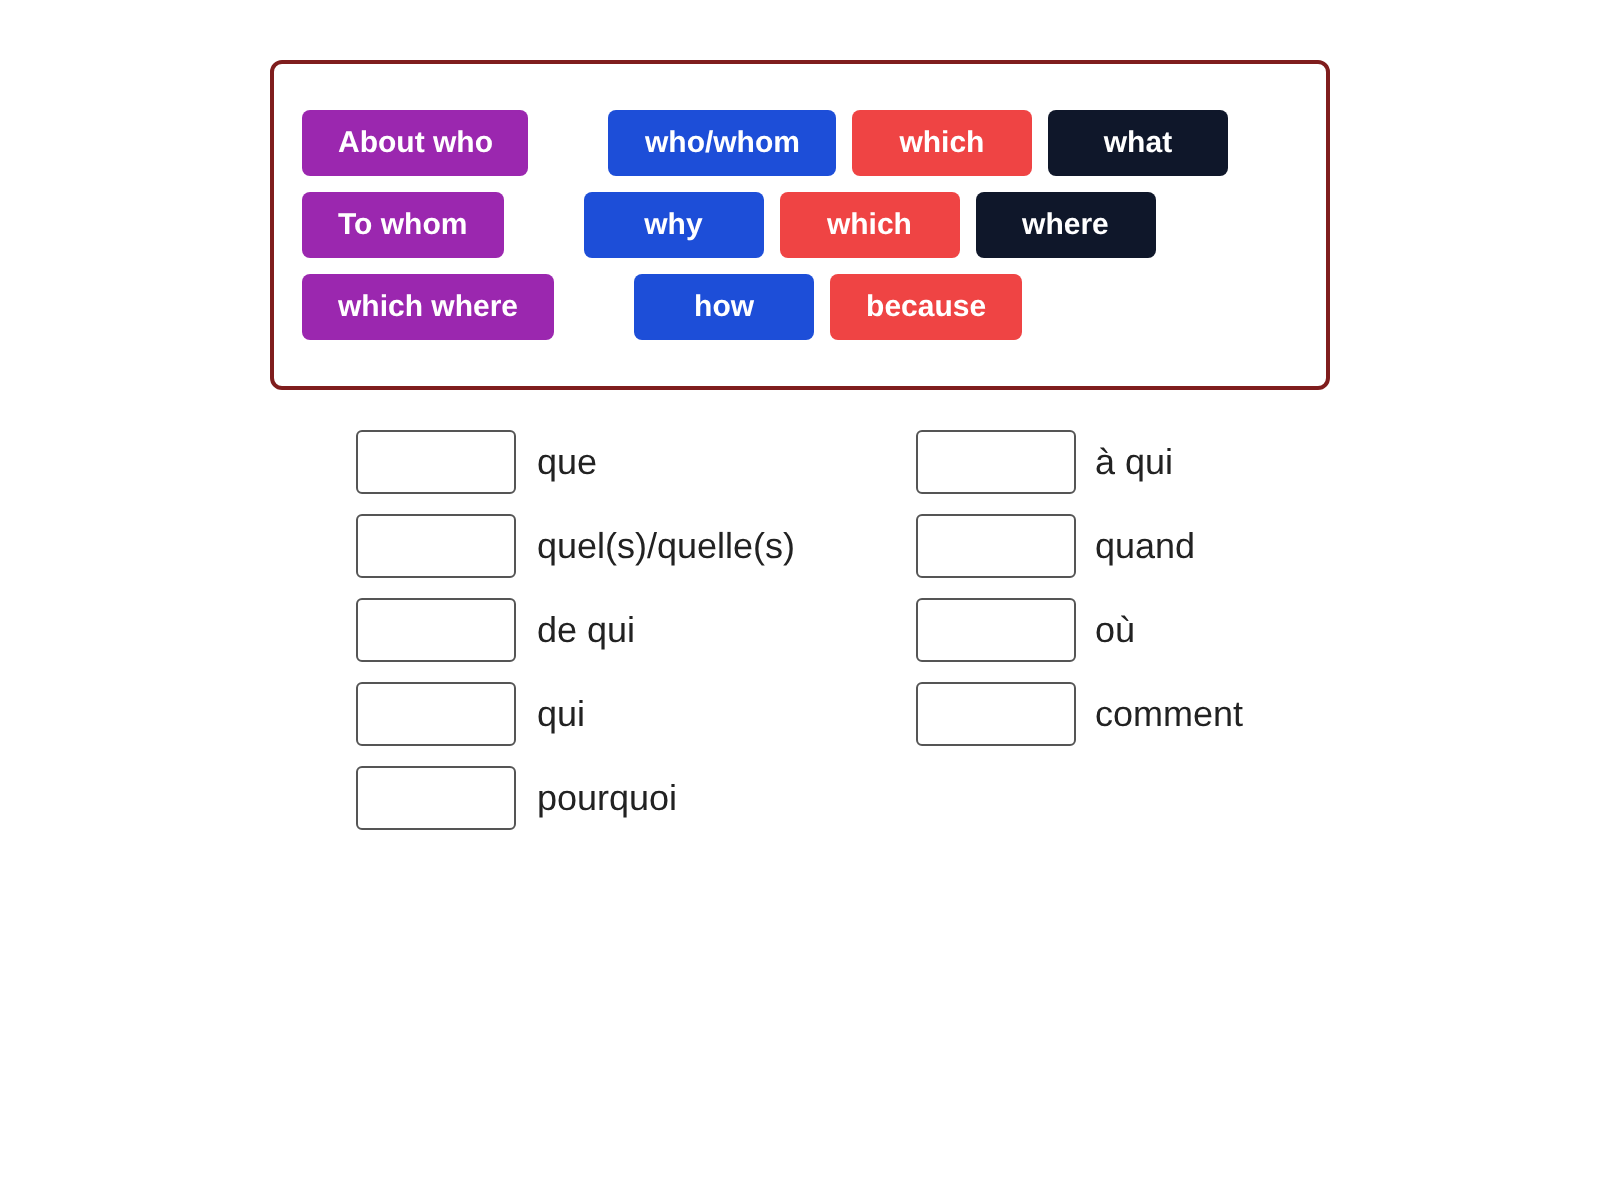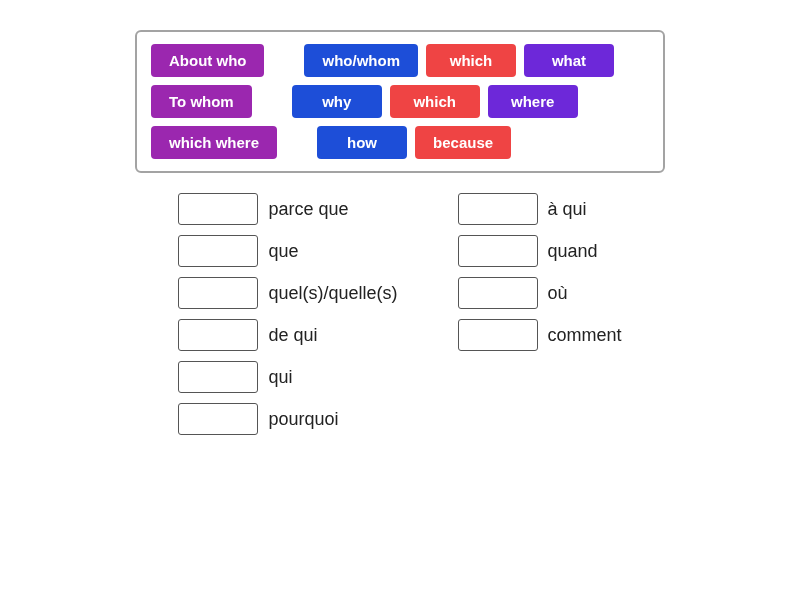--- a/index.html
+++ b/index.html
@@ -6,23 +6,23 @@
     body {
       background: #fff;
       font-family: Arial, sans-serif;
       width: 800px;
       height: 600px;
       overflow: hidden;
       position: relative;
     }
 
     .word-bank {
-      border: 2px solid #a3a3a3;
+      border: 2px solid #7f1d1d;
       border-radius: 6px;
-      padding: 12px 14px;
+      padding: 23px 14px;
       margin: 30px auto 20px auto;
       width: 530px;
       display: flex;
       flex-wrap: wrap;
       gap: 8px;
     }
 
     .word-btn {
       color: #fff;
       border: none;
@@ -31,21 +31,21 @@
       font-size: 15px;
       font-weight: bold;
       cursor: pointer;
       min-width: 90px;
       text-align: center;
     }
 
     .btn-purple   { background: #9b27af; }
     .btn-darkblue { background: #1d4ed8; margin-left: 32px; }
     .btn-teal     { background: #ef4444; }
-    .btn-orange   { background: #6d28d9; }
+    .btn-orange   { background: #0f172a; }
     .btn-red      { background: #ef4444; }
 
     .matching-area {
       display: flex;
       justify-content: center;
       gap: 60px;
       margin: 0 auto;
       width: 740px;
     }
 
@@ -90,24 +90,20 @@
     <button class="word-btn btn-orange">where</button>
     <button class="word-btn btn-purple">which where</button>
     <button class="word-btn btn-darkblue">how</button>
     <button class="word-btn btn-red">because</button>
   </div>
 
 <div class="matching-area">
   <div class="column" id="left-col">
       <div class="match-row">
         <div class="answer-box"></div>
-        <span class="match-label">parce que</span>
-      </div>
-      <div class="match-row">
-        <div class="answer-box"></div>
         <span class="match-label">que</span>
       </div>
       <div class="match-row">
         <div class="answer-box"></div>
         <span class="match-label">quel(s)/quelle(s)</span>
       </div>
       <div class="match-row">
         <div class="answer-box"></div>
         <span class="match-label">de qui</span>
       </div>

